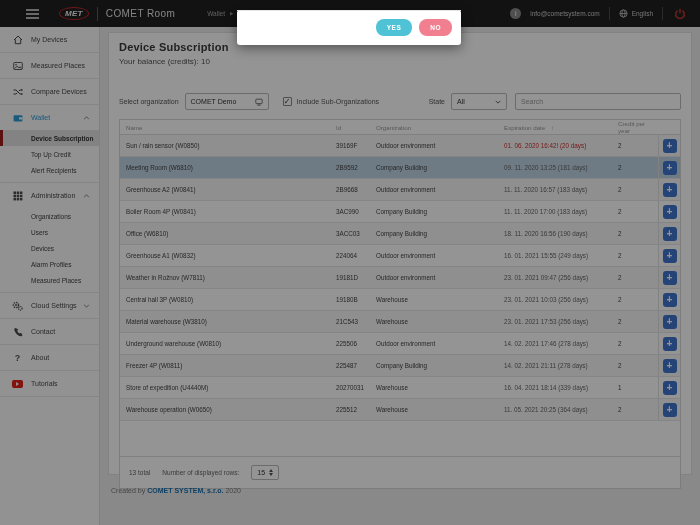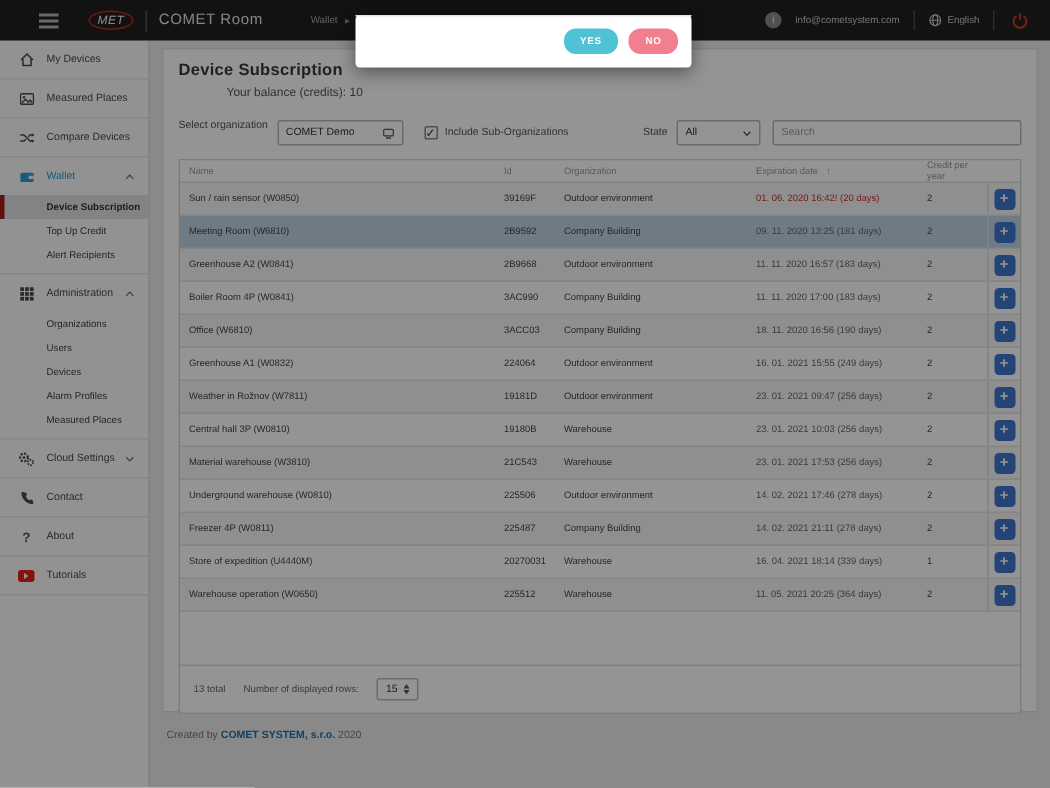--- a/index.html
+++ b/index.html
@@ -5,21 +5,21 @@
   * { box-sizing: border-box; margin: 0; padding: 0; }
   html,body { width:700px; height:525px; }
   body { position:relative; overflow:hidden; background:#ececec; font-family:"Liberation Sans", sans-serif; }
 
   
   .topbar { position:absolute; left:0; top:0; width:700px; height:27px; background:#1f1f1f;
             display:flex; align-items:center; padding:0 12px; z-index:10; }
   .hamburger { width:13px; height:2px; background:#b5b5b5; box-shadow:0 -4px 0 #b5b5b5, 0 4px 0 #b5b5b5; margin:0 0 0 14px; }
   .logo { margin-left:20px; display:flex; align-items:center; }
   .logo-oval { border:1.5px solid #c3272b; border-radius:50%; padding:1px 5px; color:#f0f0f0;
-               font-style:italic; font-weight:normal; font-size:8px; letter-spacing:0.3px; }
+               font-style:italic; font-weight:bold; font-size:8px; letter-spacing:0.3px; }
   .brand-sep { width:1px; height:14px; background:#5a5a5a; margin:0 8px; }
   .brand { color:#e4e4e4; font-size:10px; letter-spacing:0.4px; }
   .breadcrumb { margin-left:32px; font-size:6.5px; color:#a8a8a8; display:flex; align-items:center; gap:5px; }
   .crumb-sep { font-size:4.5px; color:#888; }
   .top-right { margin-left:auto; display:flex; align-items:center; gap:9px; }
   .info-circle { width:11px; height:11px; border-radius:50%; background:#8a8a8a; color:#ddd;
                  font-size:7px; font-weight:bold; display:flex; align-items:center; justify-content:center; }
   .top-txt { font-size:6.5px; color:#c9c9c9; }
   .v-sep { width:1px; height:13px; background:#4a4a4a; }
   .lang { display:flex; align-items:center; gap:4px; }
@@ -39,23 +39,23 @@
   .sub-item.sel { background:#e2e2e2; border-left:3px solid #a02020; padding-left:28px; font-weight:bold; color:#333; }
   .sub-wrap { padding-bottom:4px; }
   .yt-icon { width:12px; height:8px; background:#e62117; border-radius:2px; display:flex; align-items:center; justify-content:center; }
   .yt-tri { width:0; height:0; border-left:3.5px solid #fff; border-top:2.2px solid transparent; border-bottom:2.2px solid transparent; }
   .q-glyph { font-size:9px; font-weight:bold; color:#555; }
 
   
   .content { position:absolute; left:100px; top:27px; width:600px; height:498px; background:#ececec; padding:5px 8px; }
   .card { background:#fff; border:1px solid #e0e0e0; padding:8px 10px 0; height:443px; }
   .page-title { font-size:11px; font-weight:bold; color:#3a3a3a; letter-spacing:0.2px; }
-  .balance { font-size:8px; color:#555; margin-top:4px;margin-left:32px; }
-
-  .filters { display:flex; margin-top:14px; font-size:7px; color:#555; }
+  .balance { font-size:8px; color:#555; margin-top:4px; }
+
+  .filters { display:flex; align-items:center; margin-top:27px; font-size:7px; color:#555; }
   .f-label { margin-right:6px; }
   .select-box { height:17px; border:1px solid #b9b9b9; border-radius:2px; background:#fff;
                 display:flex; align-items:center; justify-content:space-between; padding:0 5px;
                 font-size:7px; color:#333; cursor:pointer; }
   .org-select { width:84px; }
   .chk-group { display:flex; align-items:center; gap:5px; margin-left:14px; }
   .checkbox { width:9px; height:9px; border:1px solid #888; border-radius:1px; background:#fff;
               font-size:8px; line-height:8px; color:#333; text-align:center; cursor:pointer; }
   .state-group { margin-left:auto; display:flex; align-items:center; }
   .state-select { width:56px; }

